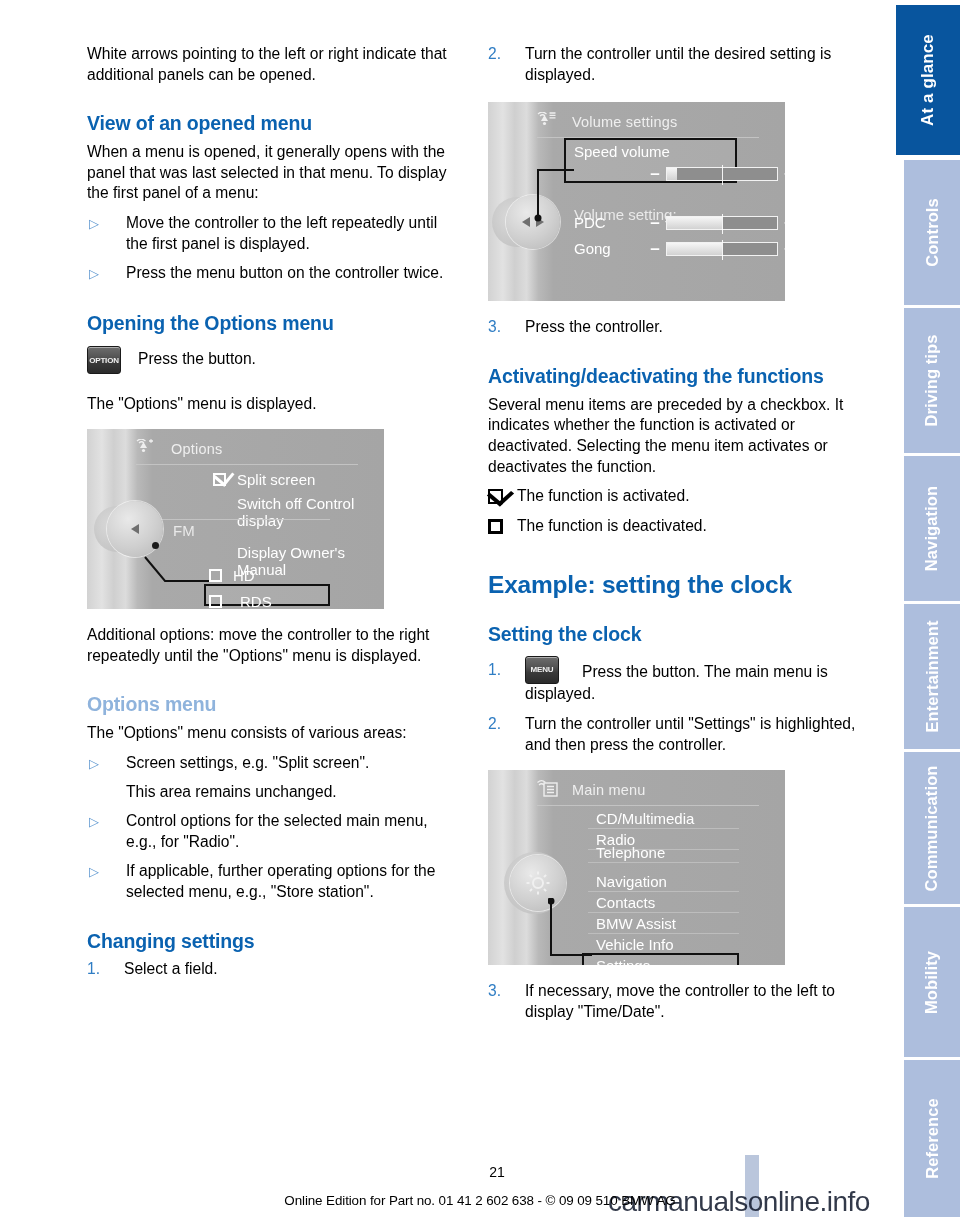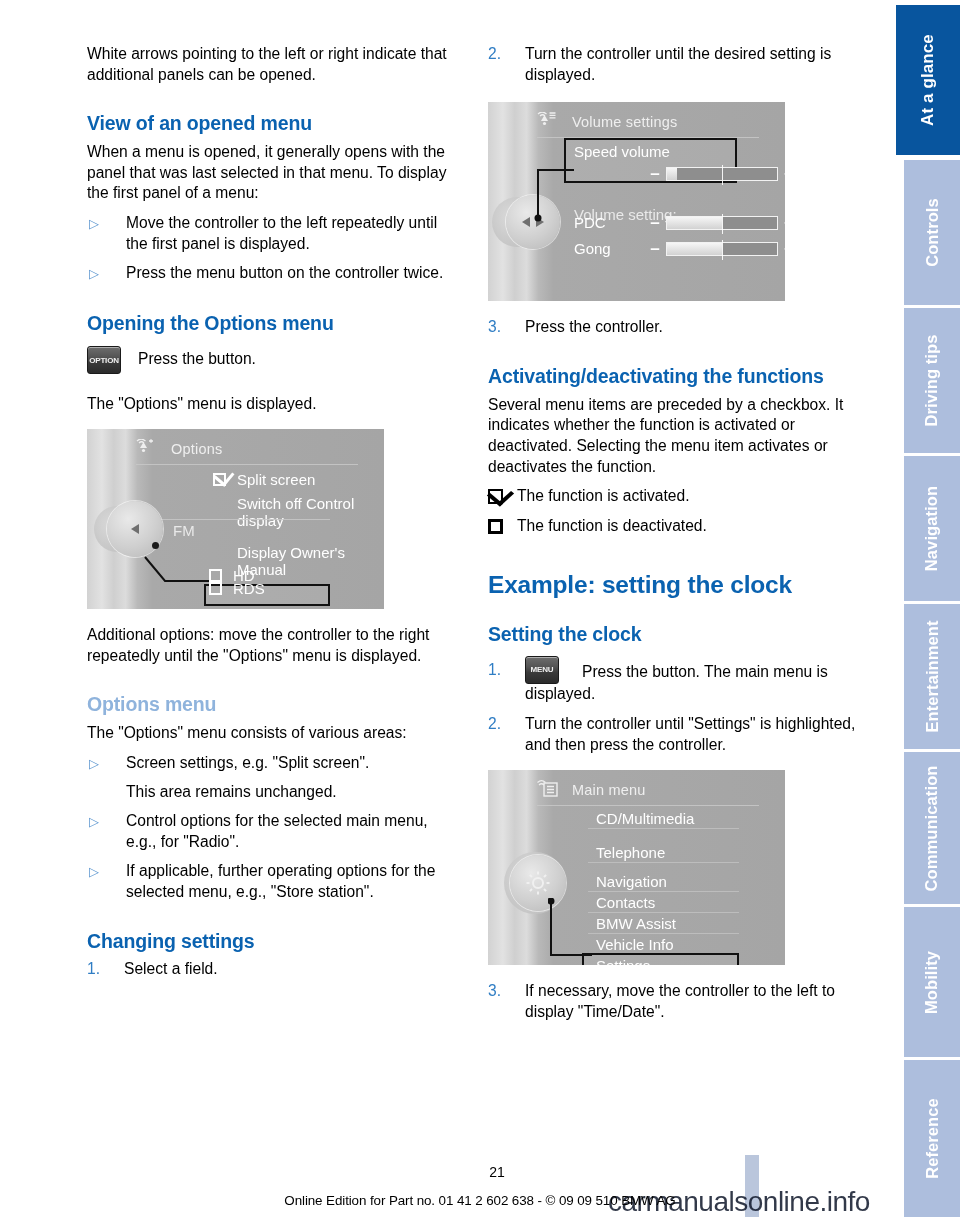--- a/index.html
+++ b/index.html
@@ -299,21 +299,21 @@
         <span>FM</span>
       </div>
       <div class="id-row" style="left:150px;top:115px;">
         <span>Display Owner's Manual</span>
       </div>
       <div class="id-row" style="left:122px;top:138px;">
         <span class="id-cbx"></span>
         <span>HD</span>
       </div>
       <div class="id-select" style="left:117px;top:155px;right:54px;height:22px;"></div>
-      <div class="id-row" style="left:122px;top:151px;">
+      <div class="id-row" style="left:122px;top:164px;gap:7px;">
         <span class="id-cbx"></span>
         <span>RDS</span>
       </div>
 
       <div class="id-knob-halo" style="left:7px;top:77px;width:46px;height:46px;"></div>
       <div class="id-knob" style="left:20px;top:72px;width:56px;height:56px;">
         <span class="tri-l"></span>
         <span class="knob-dot" style="right:4px;bottom:8px;"></span>
       </div>
       <svg style="position:absolute;left:56px;top:126px;" width="70" height="36">
@@ -496,20 +496,23 @@
             <path d="M0.5 2.5 q4 -3.6 8 0" stroke="#efefef" stroke-width="1.2" fill="none"></path>
           </svg>
         </span>
         <span class="id-title">Main menu</span>
       </div>
       <div class="id-rule" style="top:35px;"></div>
 
       <div class="mm-row" style="top:38px;">
         <span>CD/Multimedia</span>
       </div>
+      <div class="mm-row" style="top:59px;">
+        <span>Radio</span>
+      </div>
       <div class="mm-row" style="top:72px;">
         <span>Telephone</span>
       </div>
       <div class="mm-row" style="top:101px;">
         <span>Navigation</span>
       </div>
       <div class="mm-row" style="top:122px;">
         <span>Contacts</span>
       </div>
       <div class="mm-row" style="top:164px;">

